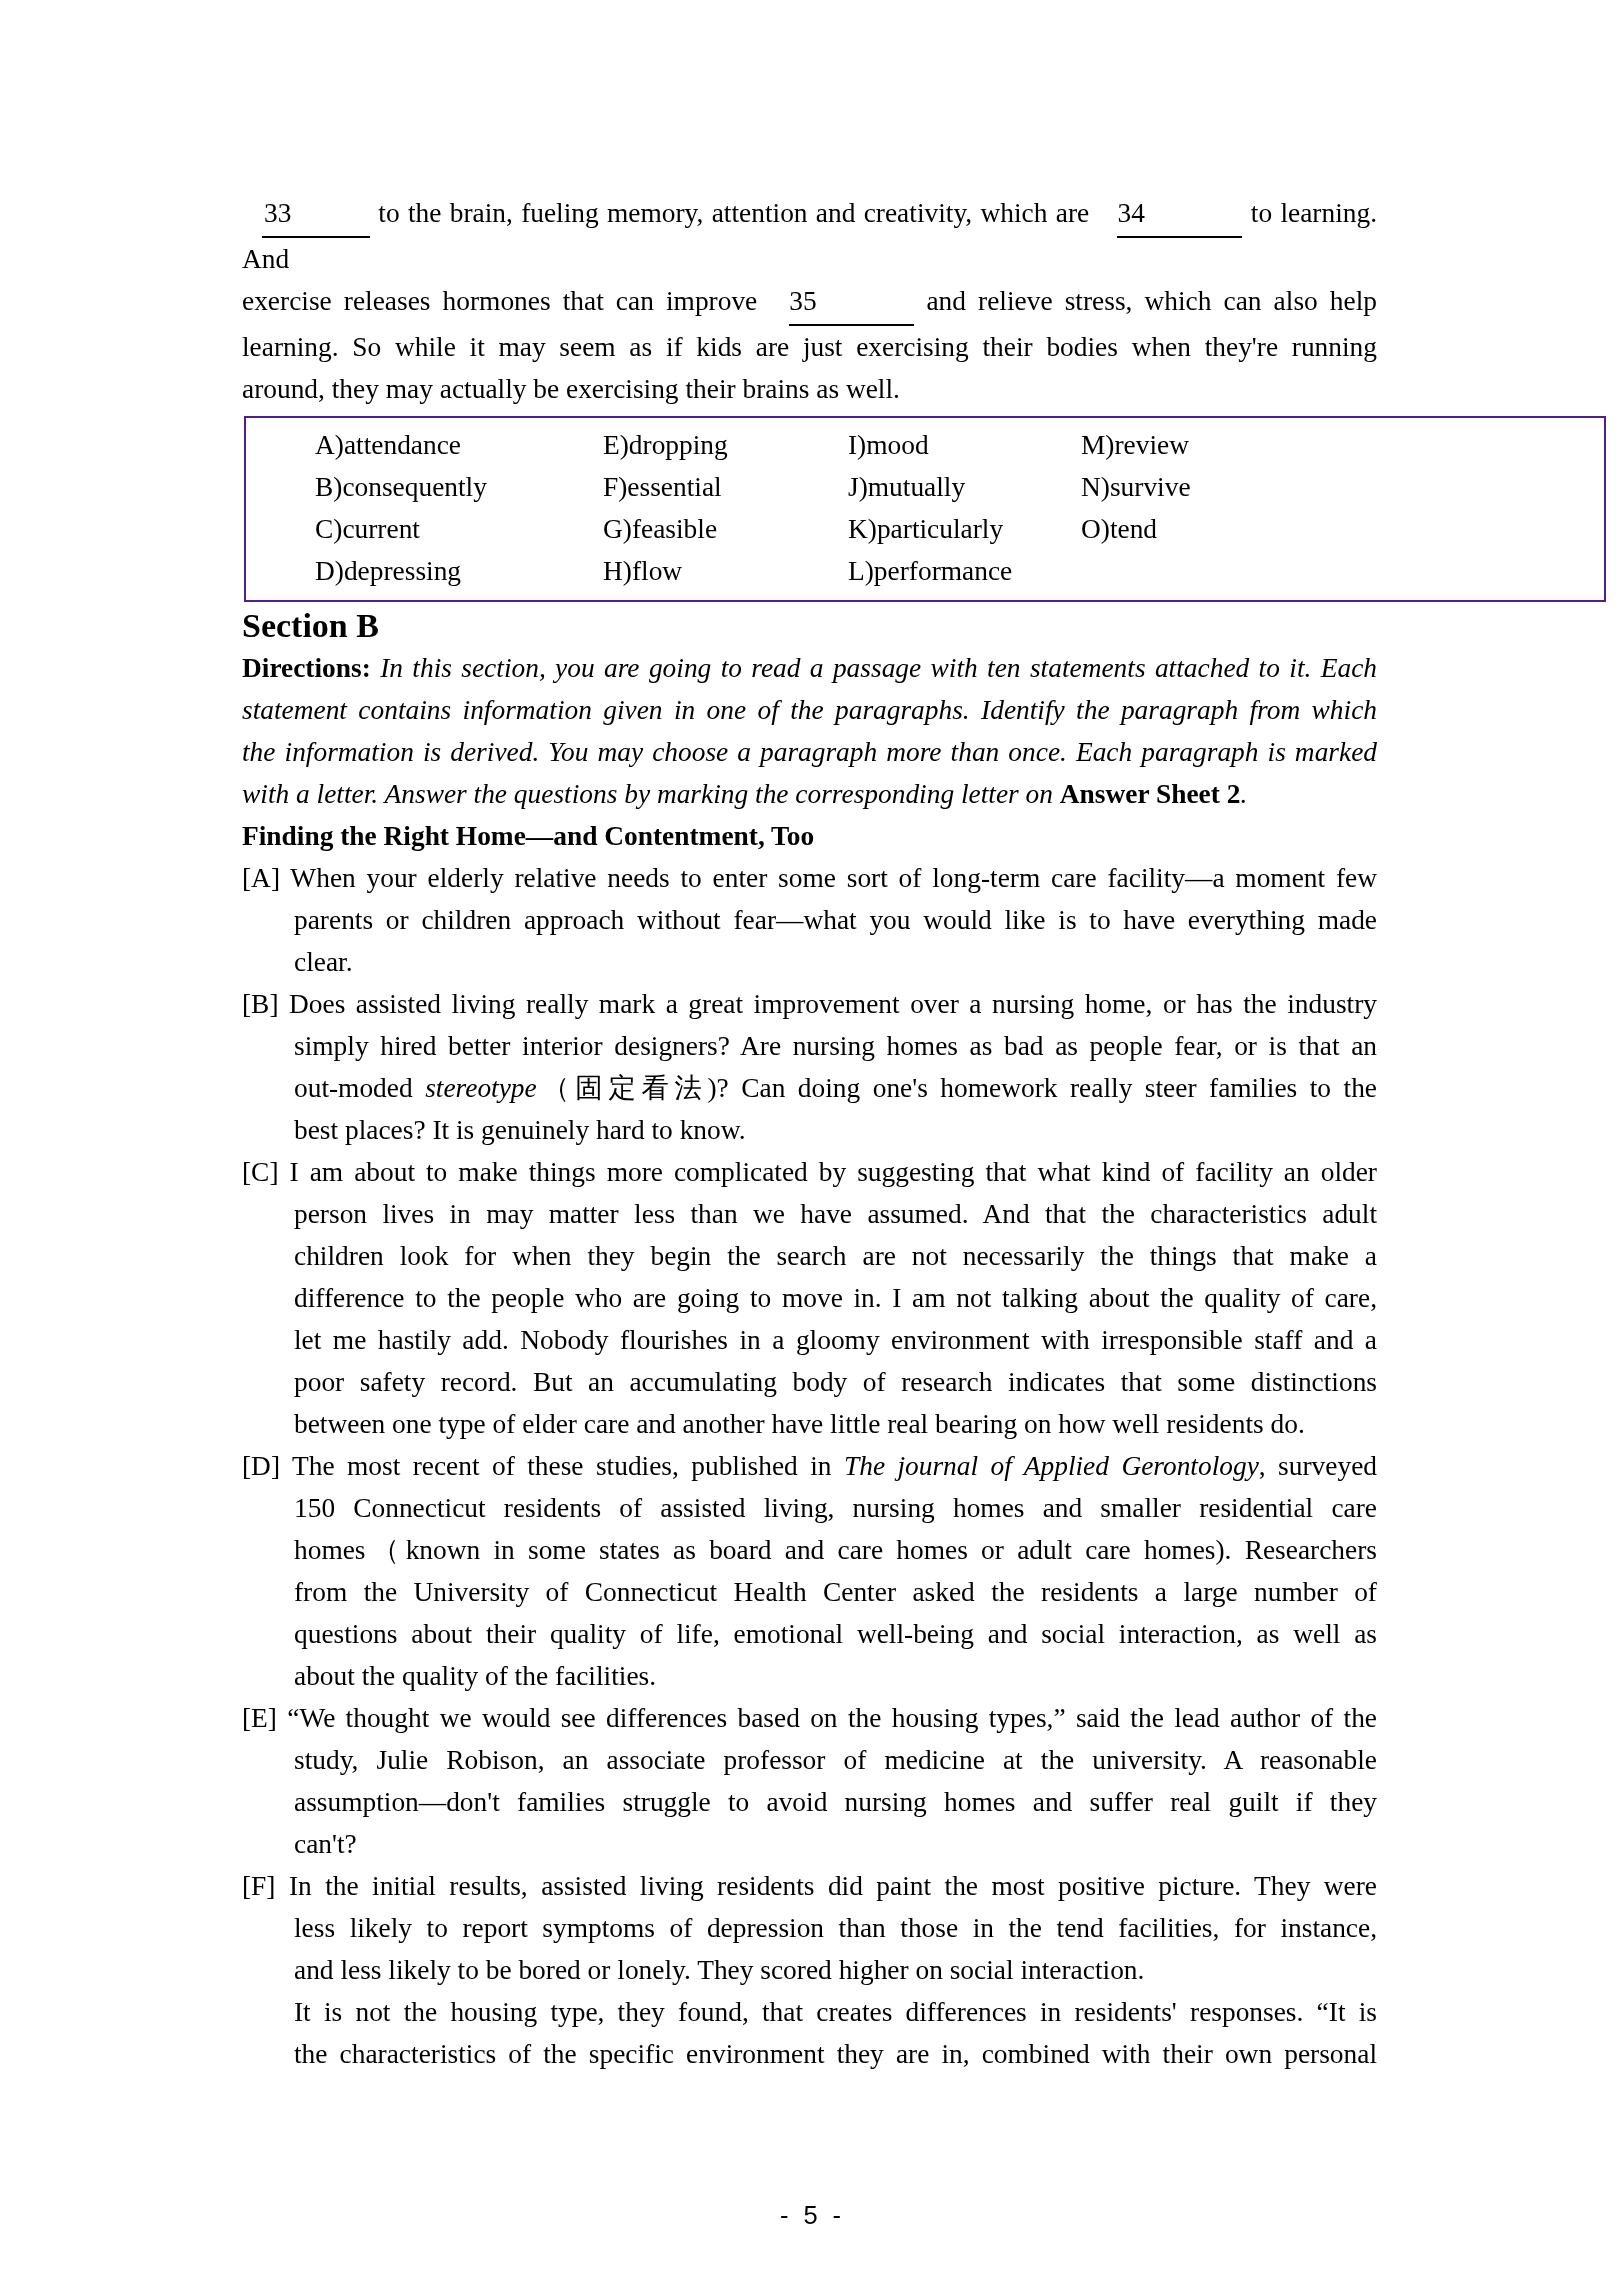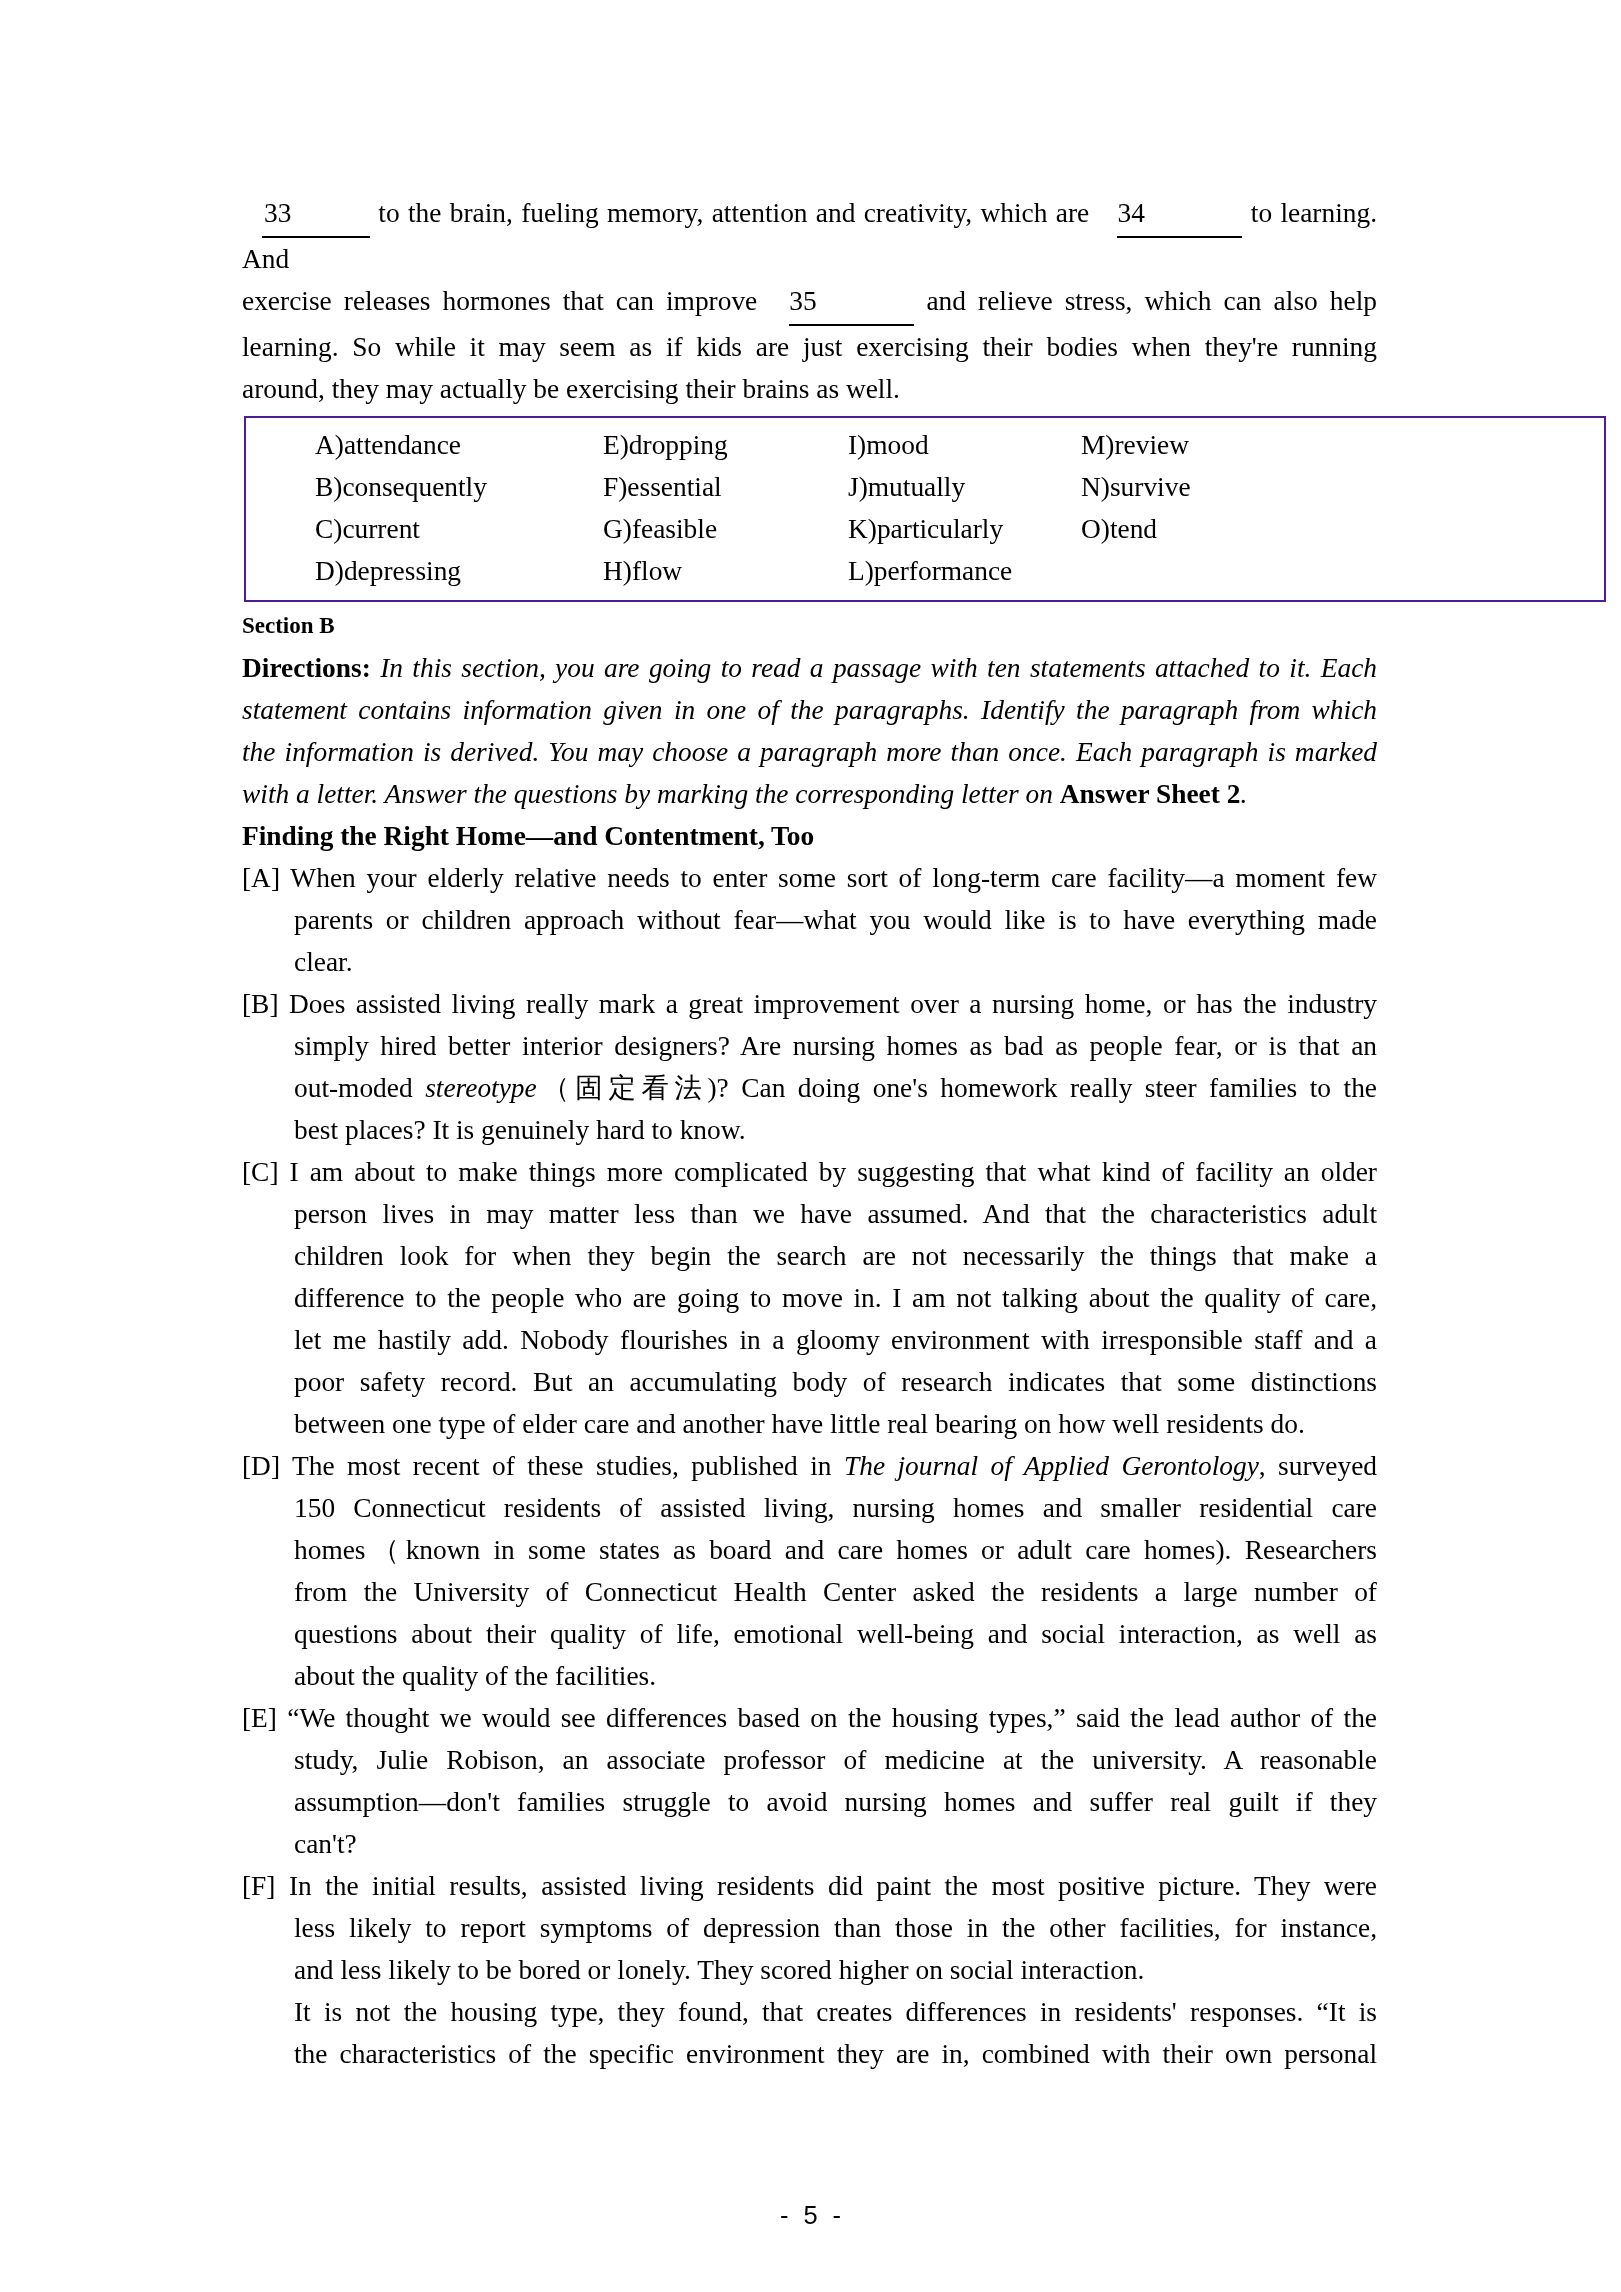--- a/index.html
+++ b/index.html
@@ -8,21 +8,21 @@
     background:#ffffff; color:#000;
     font-family:"Liberation Serif", serif;
     font-size:27.4px;
     position:relative;
     overflow:hidden;
   }
   .text-col { position:absolute; left:242px; top:192px; width:1135px; }
   .pline { line-height:42px; white-space:normal; }
   .just { text-align:justify; text-align-last:justify; }
   .cont { padding-left:52px; }
-  .heading { font-weight:bold; line-height:42px; margin:0; font-size:23px; }
+  .heading { font-weight:bold; line-height:42px; margin:0; font-size:34px; }
   .directions { font-style:italic; }
   .title-line { font-weight:bold; line-height:42px; }
   .rm { font-style:normal; }
   .bd { font-weight:bold; }
   .it { font-style:italic; }
   .blank {
     display:inline-block;
     border-bottom:2px solid #000;
     box-sizing:border-box;
     padding-bottom:2px;
@@ -130,21 +130,21 @@
         <div class="pline cont">about the quality of the facilities.</div>
       </div>
       <div>
         <div class="pline first just"><span>[E]</span> “We thought we would see differences based on the housing types,” said the lead author of the</div>
         <div class="pline cont just">study, Julie Robison, an associate professor of medicine at the university. A reasonable</div>
         <div class="pline cont just">assumption—don't families struggle to avoid nursing homes and suffer real guilt if they</div>
         <div class="pline cont">can't?</div>
       </div>
       <div>
         <div class="pline first just"><span>[F]</span> In the initial results, assisted living residents did paint the most positive picture. They were</div>
-        <div class="pline cont just">less likely to report symptoms of depression than those in the other facilities, for instance,</div>
+        <div class="pline cont just">less likely to report symptoms of depression than those in the tend facilities, for instance,</div>
         <div class="pline cont">and less likely to be bored or lonely. They scored higher on social interaction.</div>
       </div>
       <div>
         <div class="pline cont just">It is not the housing type, they found, that creates differences in residents' responses. “It is</div>
         <div class="pline cont just">the characteristics of the specific environment they are in, combined with their own personal</div>
       </div>
     </section>
 
 </div>
 

